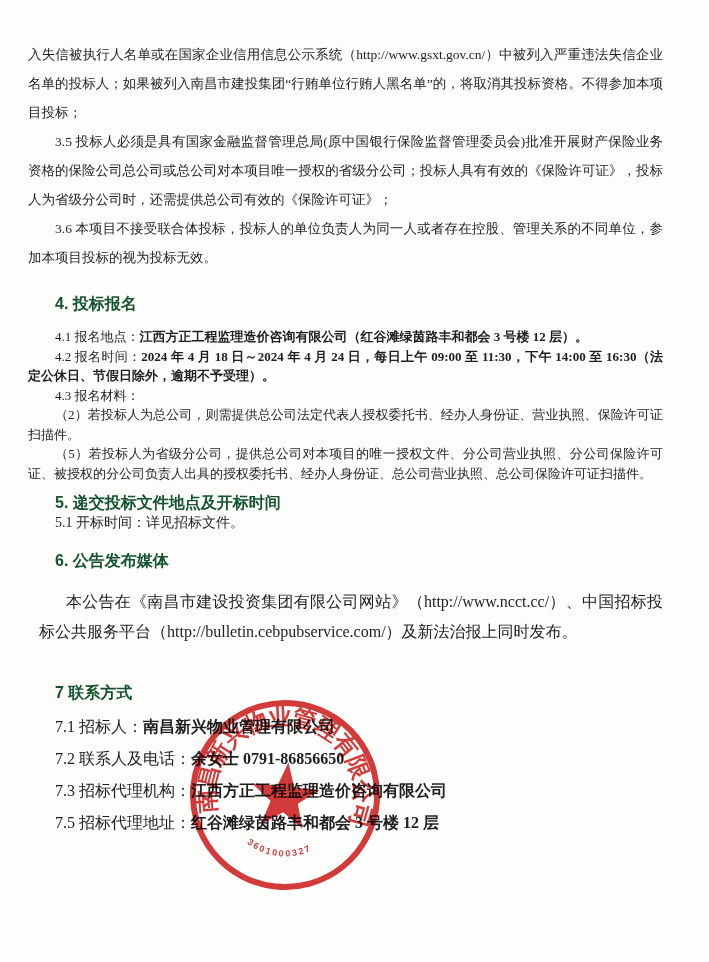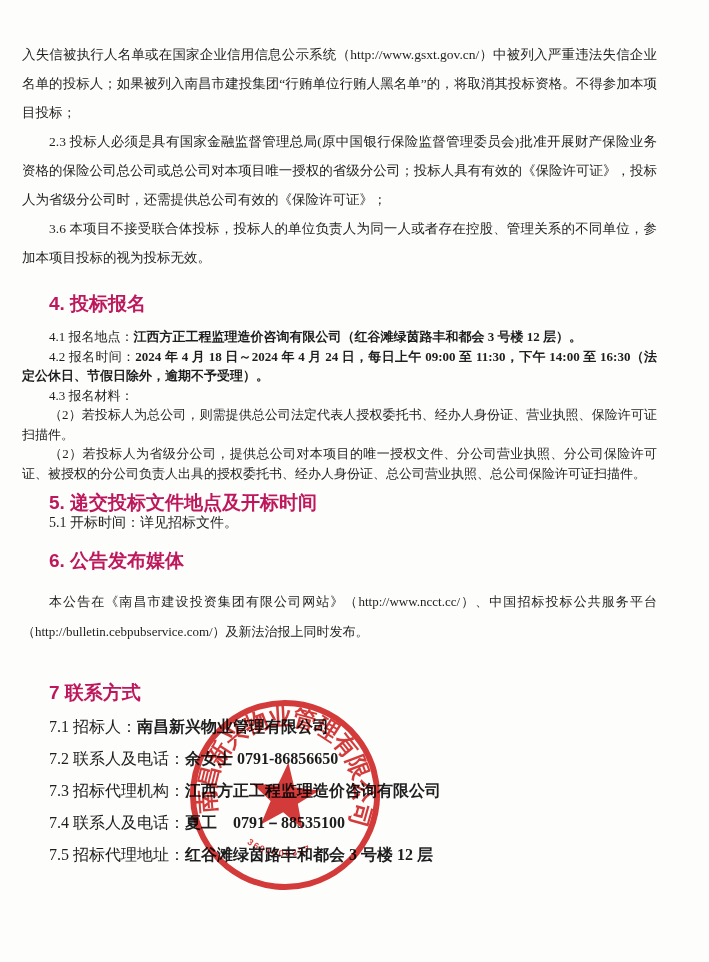--- a/index.html
+++ b/index.html
@@ -1,82 +1,81 @@
 <!DOCTYPE html>
 <html><head>
 <meta charset="utf-8">
 <style>
   html,body{margin:0;padding:0;background:#888;}
   .page{
     position:relative;width:709px;height:962px;background:#fdfdfc;
     font-family:"Liberation Serif","DejaVu Serif",serif;color:#1e1e1e;
     overflow:hidden;margin:0 auto;box-shadow:0 0 6px rgba(0,0,0,.4);
   }
-  .content{position:absolute;left:22px;top:40px;width:635px;}
+  .content{position:absolute;left:28px;top:40px;width:635px;}
   p{margin:0;text-align:justify;}
   .wide{font-size:13.5px;line-height:29px;}
   .tight{font-size:13px;line-height:19.5px;}
   .ind{text-indent:27px;}
   h2{
     font-family:"Liberation Sans","DejaVu Sans",sans-serif;
-    font-size:19px;font-weight:bold;color:#be185d;
+    font-size:16px;font-weight:bold;color:#14532d;
     margin:0 0 13px 27px;line-height:20px;
   }
   .h4{margin-top:22px;}
   .h5{margin-top:10px;margin-bottom:0;}
   .h6{margin-top:18px;margin-bottom:16px;}
   .h7{margin-top:36px;margin-bottom:14px;}
   .sec5 p{font-size:14px;line-height:20px;margin-bottom:10px;}
-  .p6{font-size:13px;line-height:30px;}
+  .p6{font-size:16px;line-height:30px;margin-left:11px;}
   .contacts p{font-size:16px;line-height:19px;margin-bottom:13px;}
   .val{font-weight:bold;}
   .red{color:#c03028;}
   .seal{
     position:absolute;left:186px;top:696px;width:198px;height:198px;
     mix-blend-mode:multiply;opacity:.88;transform:rotate(6deg);
     pointer-events:none;
   }
   .seal svg{width:100%;height:100%;}
   .seal text{
     font-family:"Liberation Sans","DejaVu Sans",sans-serif;font-weight:bold;
   }
 </style>
 </head>
 <body>
 
 <div class="page">
   <div class="content">
 
     <p class="wide">入失信被执行人名单或在国家企业信用信息公示系统（http://www.gsxt.gov.cn/）中被列入严重违法失信企业名单的投标人；如果被列入南昌市建投集团“行贿单位行贿人黑名单”的，将取消其投标资格。不得参加本项目投标；</p>
-    <p class="wide ind">2.3 投标人必须是具有国家金融监督管理总局(原中国银行保险监督管理委员会)批准开展财产保险业务资格的保险公司总公司或总公司对本项目唯一授权的省级分公司；投标人具有有效的《保险许可证》，投标人为省级分公司时，还需提供总公司有效的《保险许可证》；</p>
+    <p class="wide ind">3.5 投标人必须是具有国家金融监督管理总局(原中国银行保险监督管理委员会)批准开展财产保险业务资格的保险公司总公司或总公司对本项目唯一授权的省级分公司；投标人具有有效的《保险许可证》，投标人为省级分公司时，还需提供总公司有效的《保险许可证》；</p>
     <p class="wide ind">3.6 本项目不接受联合体投标，投标人的单位负责人为同一人或者存在控股、管理关系的不同单位，参加本项目投标的视为投标无效。</p>
 
     <h2 class="h4">4. 投标报名</h2>
     <div class="sec4">
       <p class="tight ind"><span>4.1 报名地点：</span><span class="val">江西方正工程监理造价咨询有限公司（红谷滩绿茵路丰和都会 3 号楼 12 层）。</span></p>
       <p class="tight ind"><span>4.2 报名时间：</span><span class="val">2024 年 4 月 18 日～2024 年 4 月 24 日，每日上午 09:00 至 11:30，下午 14:00 至 16:30（法定公休日、节假日除外，逾期不予受理）。</span></p>
       <p class="tight ind">4.3 报名材料：</p>
       <p class="tight ind">（2）若投标人为总公司，则需提供总公司法定代表人授权委托书、经办人身份证、营业执照、保险许可证扫描件。</p>
-      <p class="tight ind">（2）若投标人为省级分公司，提供总公司对本项目的唯一授权文件、分公司营业执照、分公司保险许可证、被授权的分公司负责人出具的授权委托书、经办人身份证、总公司营业执照、总公司保险许可证扫描件。</p>
+      <p class="tight ind">（5）若投标人为省级分公司，提供总公司对本项目的唯一授权文件、分公司营业执照、分公司保险许可证、被授权的分公司负责人出具的授权委托书、经办人身份证、总公司营业执照、总公司保险许可证扫描件。</p>
     </div>
 
     <h2 class="h5">5. 递交投标文件地点及开标时间</h2>
     <div class="sec5">
       <p class="ind">5.1 开标时间：详见招标文件。</p>
     </div>
 
     <h2 class="h6">6. 公告发布媒体</h2>
     <p class="p6 ind">本公告在《南昌市建设投资集团有限公司网站》（http://www.ncct.cc/）、中国招标投标公共服务平台（http://bulletin.cebpubservice.com/）及新法治报上同时发布。</p>
 
     <h2 class="h7">7 联系方式</h2>
     <div class="contacts">
       <p class="ind"><span>7.1 招标人：</span><span class="val">南昌新兴物业管理有限公司</span></p>
       <p class="ind"><span>7.2 联系人及电话：</span><span class="val">余女士 0791-86856650</span></p>
       <p class="ind"><span>7.3 招标代理机构：</span><span class="val">江西方正工程监理造价咨询有限公司</span></p>
-      <p class="ind"><span>7.4 联系人及电话：</span><span class="val">夏工　0791－88535100</span></p>
       <p class="ind"><span>7.5 招标代理地址：</span><span class="val">红谷滩绿茵路丰和都会 3 号楼 12 层</span></p>
     </div>
 
   </div>
 
   <div class="seal">
     <svg viewBox="0 0 200 200">
       <circle cx="100" cy="100" r="93" fill="none" stroke="#cf1f1f" stroke-width="6"></circle>
       <defs>
         <path id="sealArcTop" d="M 33.3,124.3 A 71,71 0 1 1 166.7,124.3" fill="none"></path>

